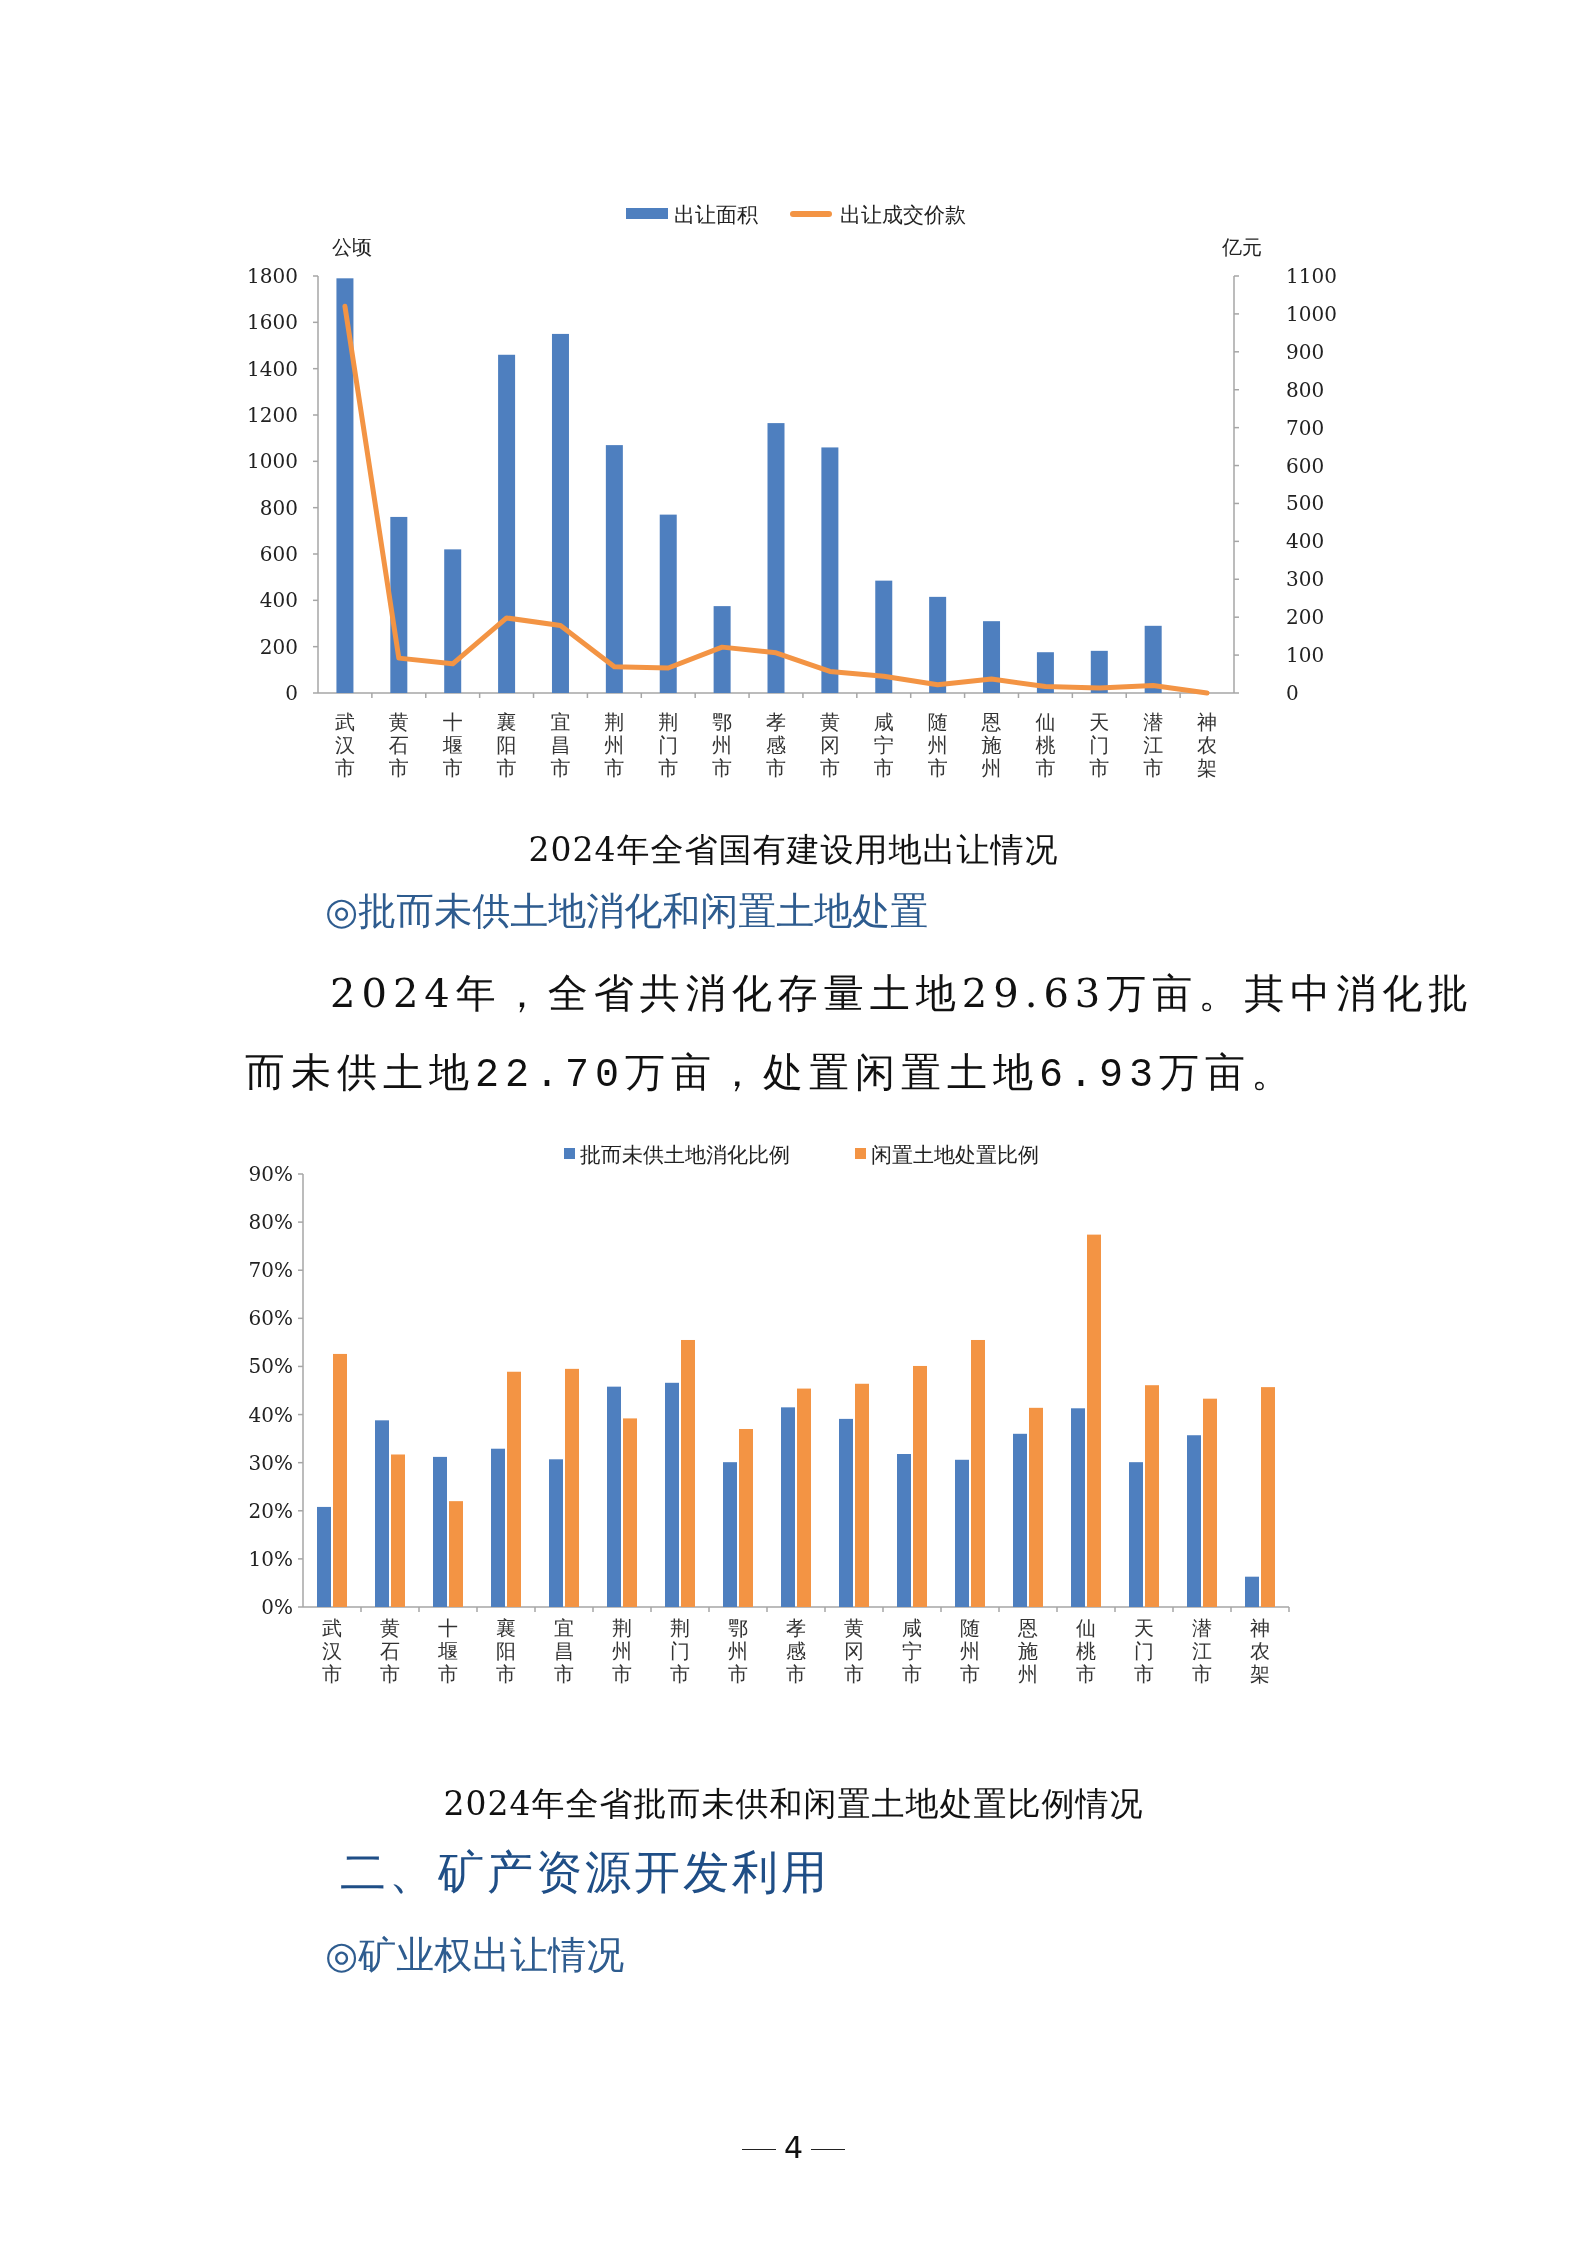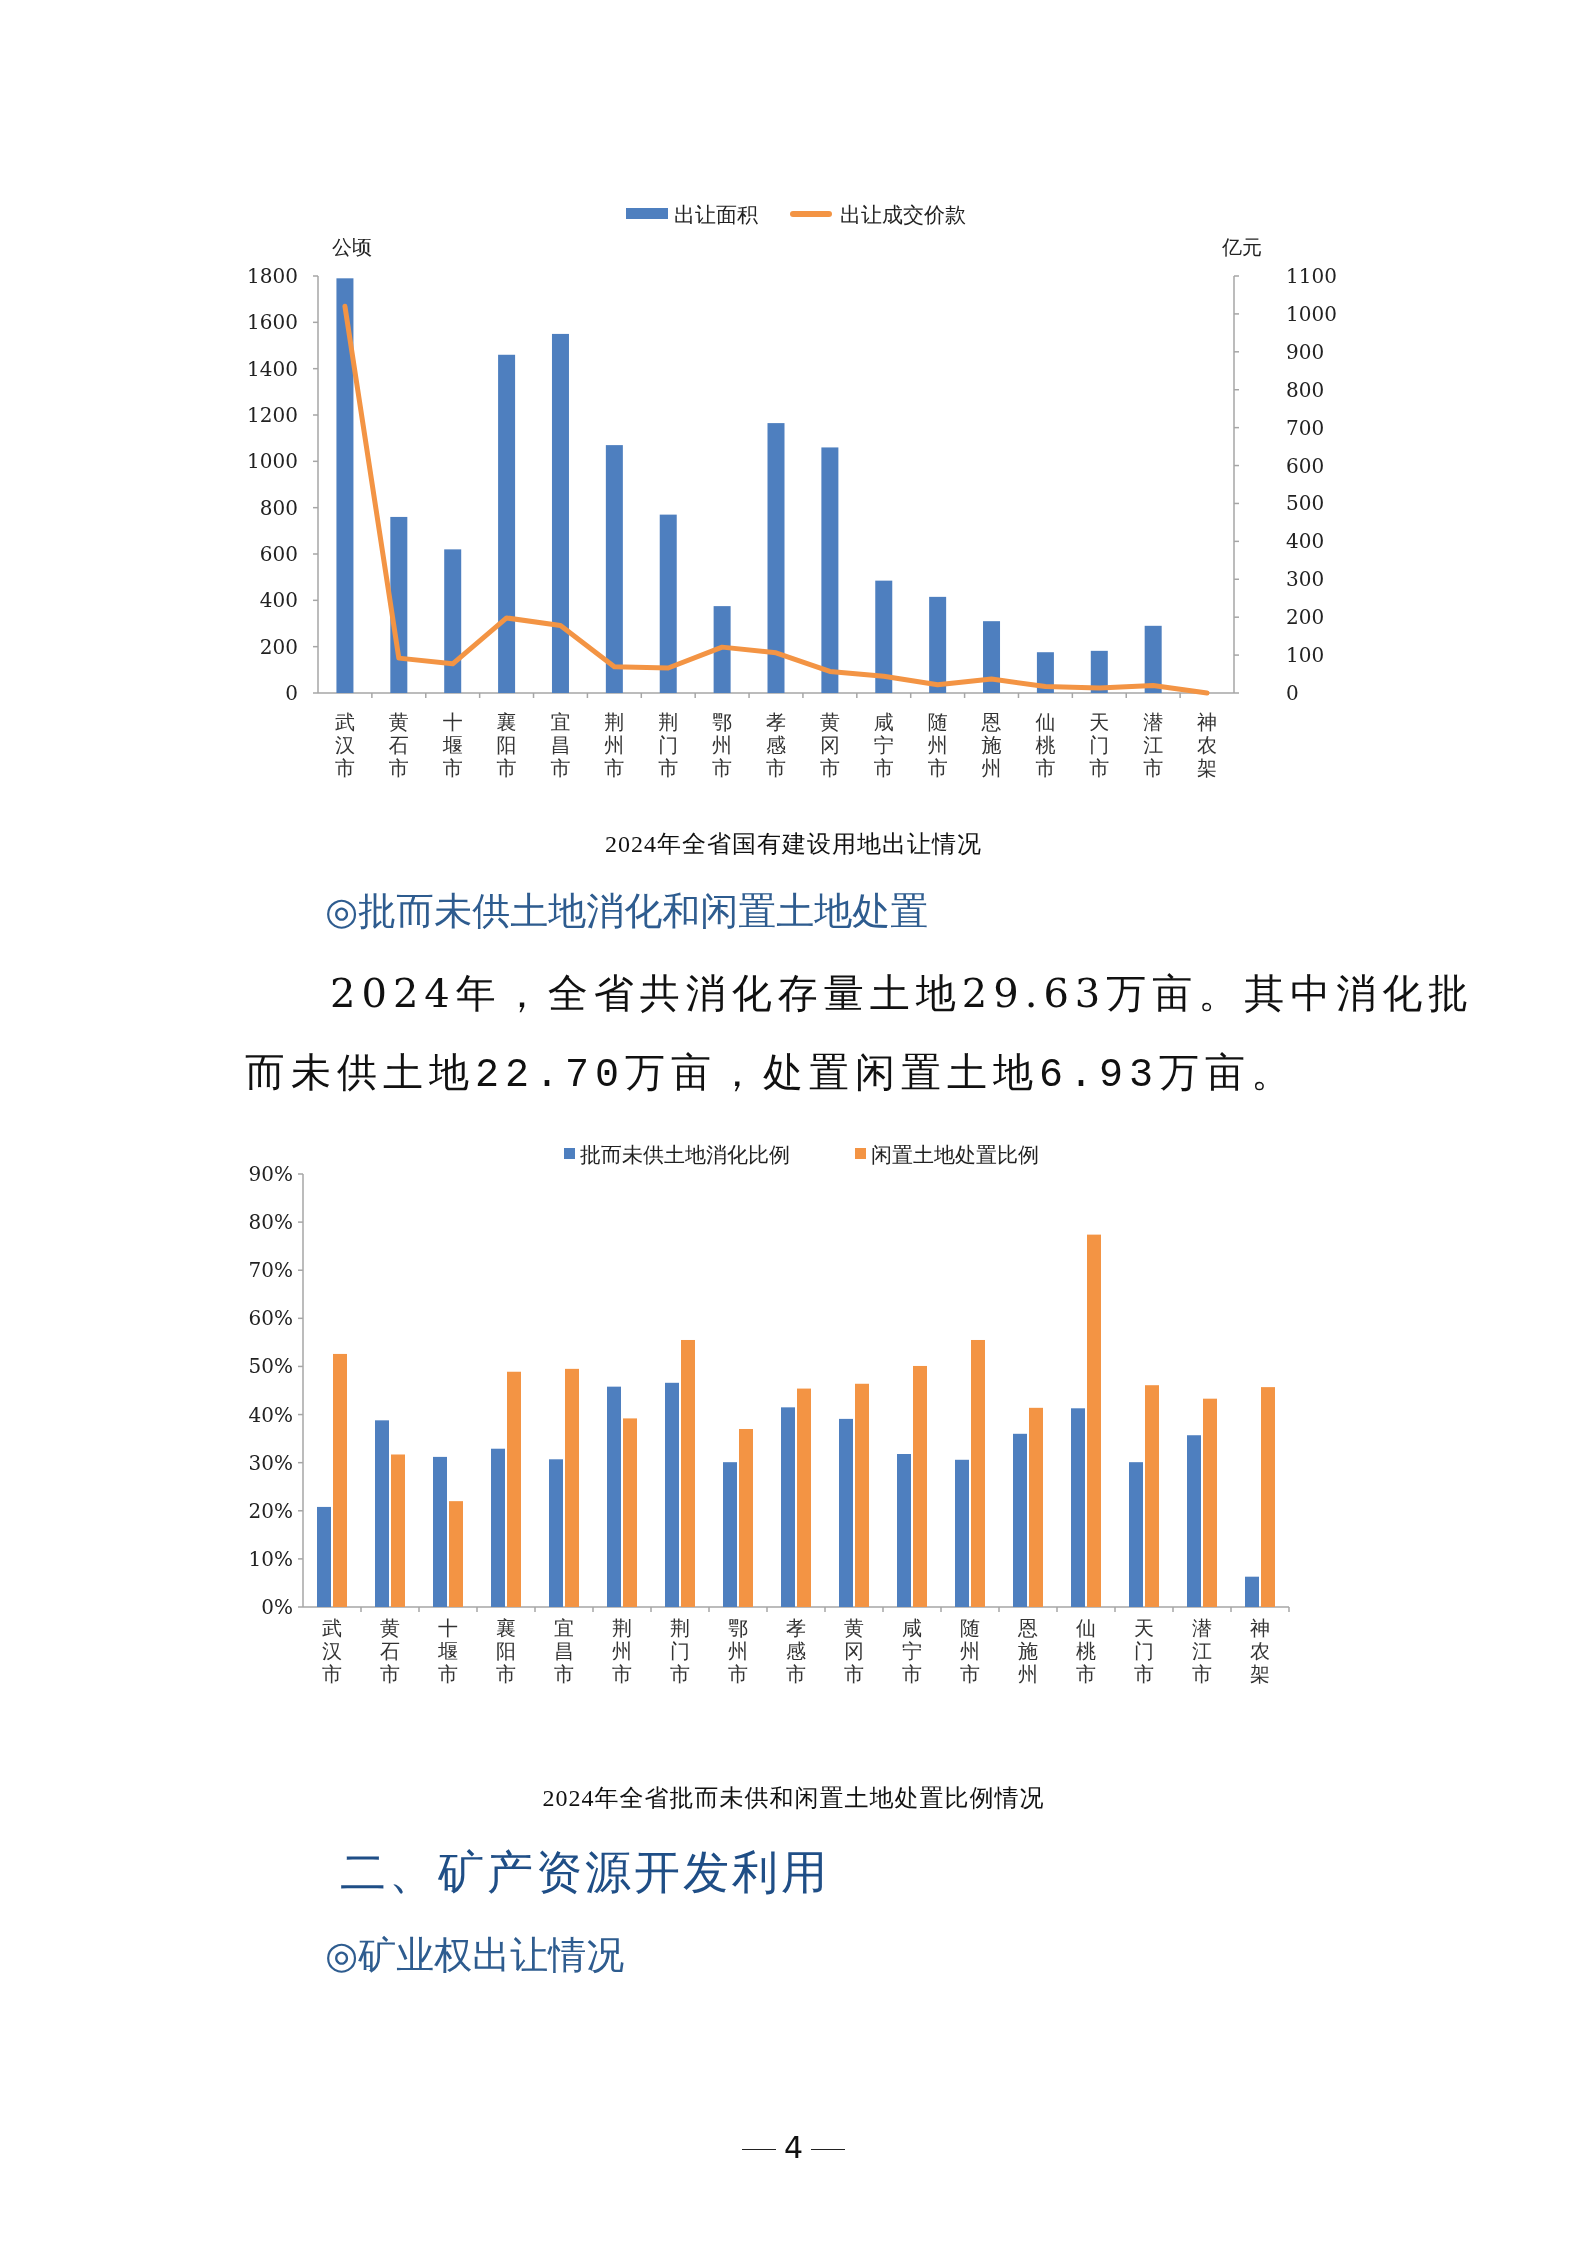--- a/index.html
+++ b/index.html
@@ -1,21 +1,21 @@
 <!DOCTYPE html>
 <html><head>
 <meta charset="utf-8">
 <style>
   html, body { margin: 0; padding: 0; background: #ffffff; }
   body { width: 1587px; height: 2245px; position: relative; overflow: hidden;
          font-family: "DejaVu Serif", "Liberation Serif", serif; color: #111; }
   .abs { position: absolute; }
   svg text { font-family: "DejaVu Serif", "Liberation Serif", serif; }
   .caption { position: absolute; left: 0; width: 1587px; text-align: center;
-             font-size: 24px; color: #111; letter-spacing: 1px; font-family: Liberation Serif, serif; }
+             font-size: 33px; color: #111; letter-spacing: 1px; }
   .sub-heading { position: absolute; left: 325px; font-size: 38px; color: #2E5C8F;
                  font-family: "DejaVu Sans", "Liberation Sans", sans-serif; }
   .main-heading { position: absolute; left: 340px; font-size: 46px; color: #1F4E86;
                   font-family: "DejaVu Sans", "Liberation Sans", sans-serif; letter-spacing: 3px; }
   .para { position: absolute; font-size: 40px; color: #111; letter-spacing: 6px; white-space: nowrap; }
   .page-num { position: absolute; left: 0; width: 1587px; top: 2130px; text-align: center;
               font-size: 30px; font-family: "DejaVu Sans", "Liberation Sans", sans-serif; }
   .page-num .dash { display: inline-block; width: 34px; border-top: 1.5px solid #222;
                     vertical-align: middle; margin: 0 8px; }
 </style>

